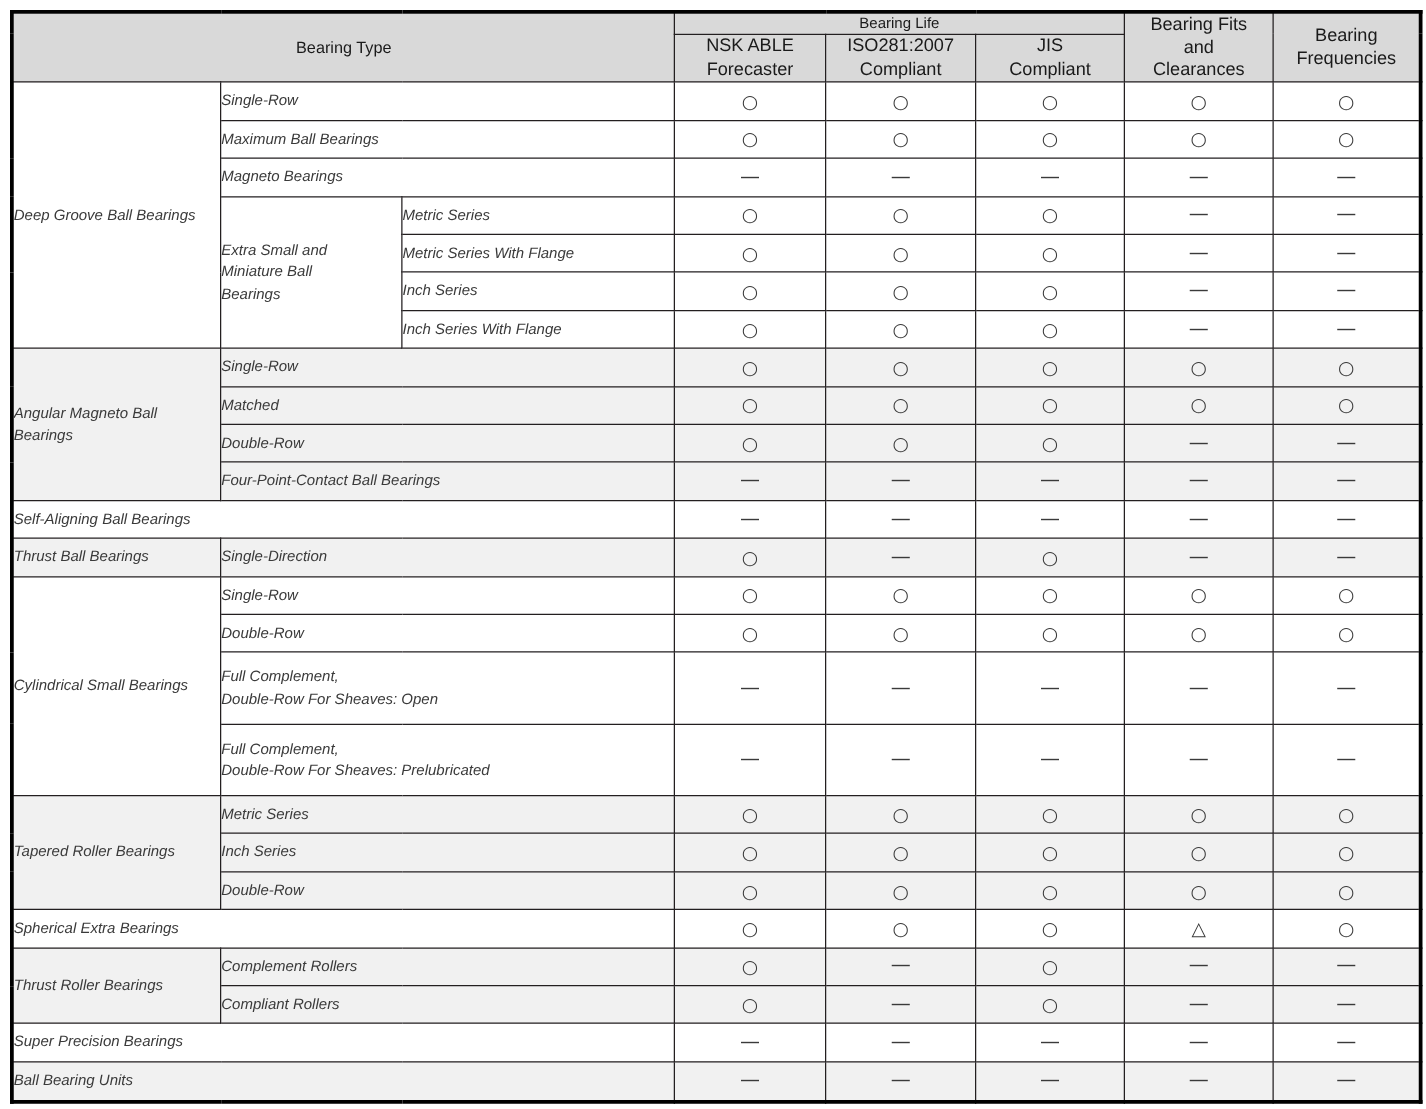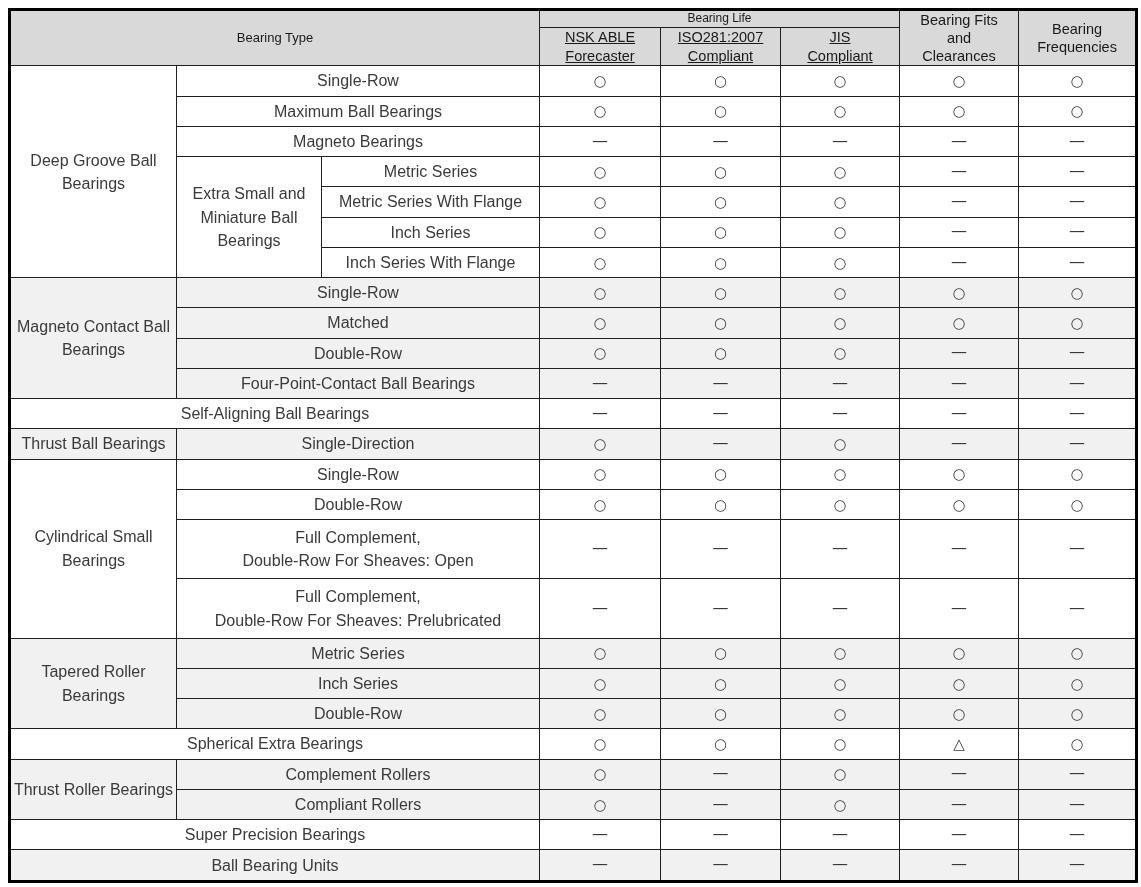--- a/index.html
+++ b/index.html
@@ -47,32 +47,32 @@
     padding: 3px 4px;
   }
   th.hdr-type {
     font-size: 13px;
   }
   th.hdr-group {
     font-size: 12px;
   }
   th.hdr-sub {
     font-size: 14.5px;
-    text-decoration: underline;
   }
   th.hdr-tall {
     font-size: 14.5px;
   }
   
   td.tc {
-    font-size: 16px;
+    font-size: 12px;
     line-height: 1.45;
     padding: 5px 8px 5px 9px;
-    text-align: center;
+    text-align: left;
     color: #3a3a3a;
+    font-style: italic;
   }
   td.mark {
     text-align: center;
     font-size: 15px;
     color: #3a3a3a;
     font-family: "DejaVu Sans", sans-serif;
   }
   tr.shade td { background: #f1f1f1; }
   tr.plain td { background: #ffffff; }
   .sym {
@@ -173,21 +173,21 @@
         </tr>
         <tr class="plain">
           <td class="tc">Inch Series With Flange</td>
           <td class="mark"><span class="sym sym-circle">○</span></td>
           <td class="mark"><span class="sym sym-circle">○</span></td>
           <td class="mark"><span class="sym sym-circle">○</span></td>
           <td class="mark"><span class="sym sym-dash">—</span></td>
           <td class="mark"><span class="sym sym-dash">—</span></td>
         </tr>
         <tr class="shade">
-          <td class="tc" rowspan="4">Magneto Contact Ball Bearings</td>
+          <td class="tc" rowspan="4">Angular Magneto Ball Bearings</td>
           <td class="tc ml" colspan="2">Single-Row</td>
           <td class="mark"><span class="sym sym-circle">○</span></td>
           <td class="mark"><span class="sym sym-circle">○</span></td>
           <td class="mark"><span class="sym sym-circle">○</span></td>
           <td class="mark"><span class="sym sym-circle">○</span></td>
           <td class="mark"><span class="sym sym-circle">○</span></td>
         </tr>
         <tr class="shade">
           <td class="tc ml" colspan="2">Matched</td>
           <td class="mark"><span class="sym sym-circle">○</span></td>

